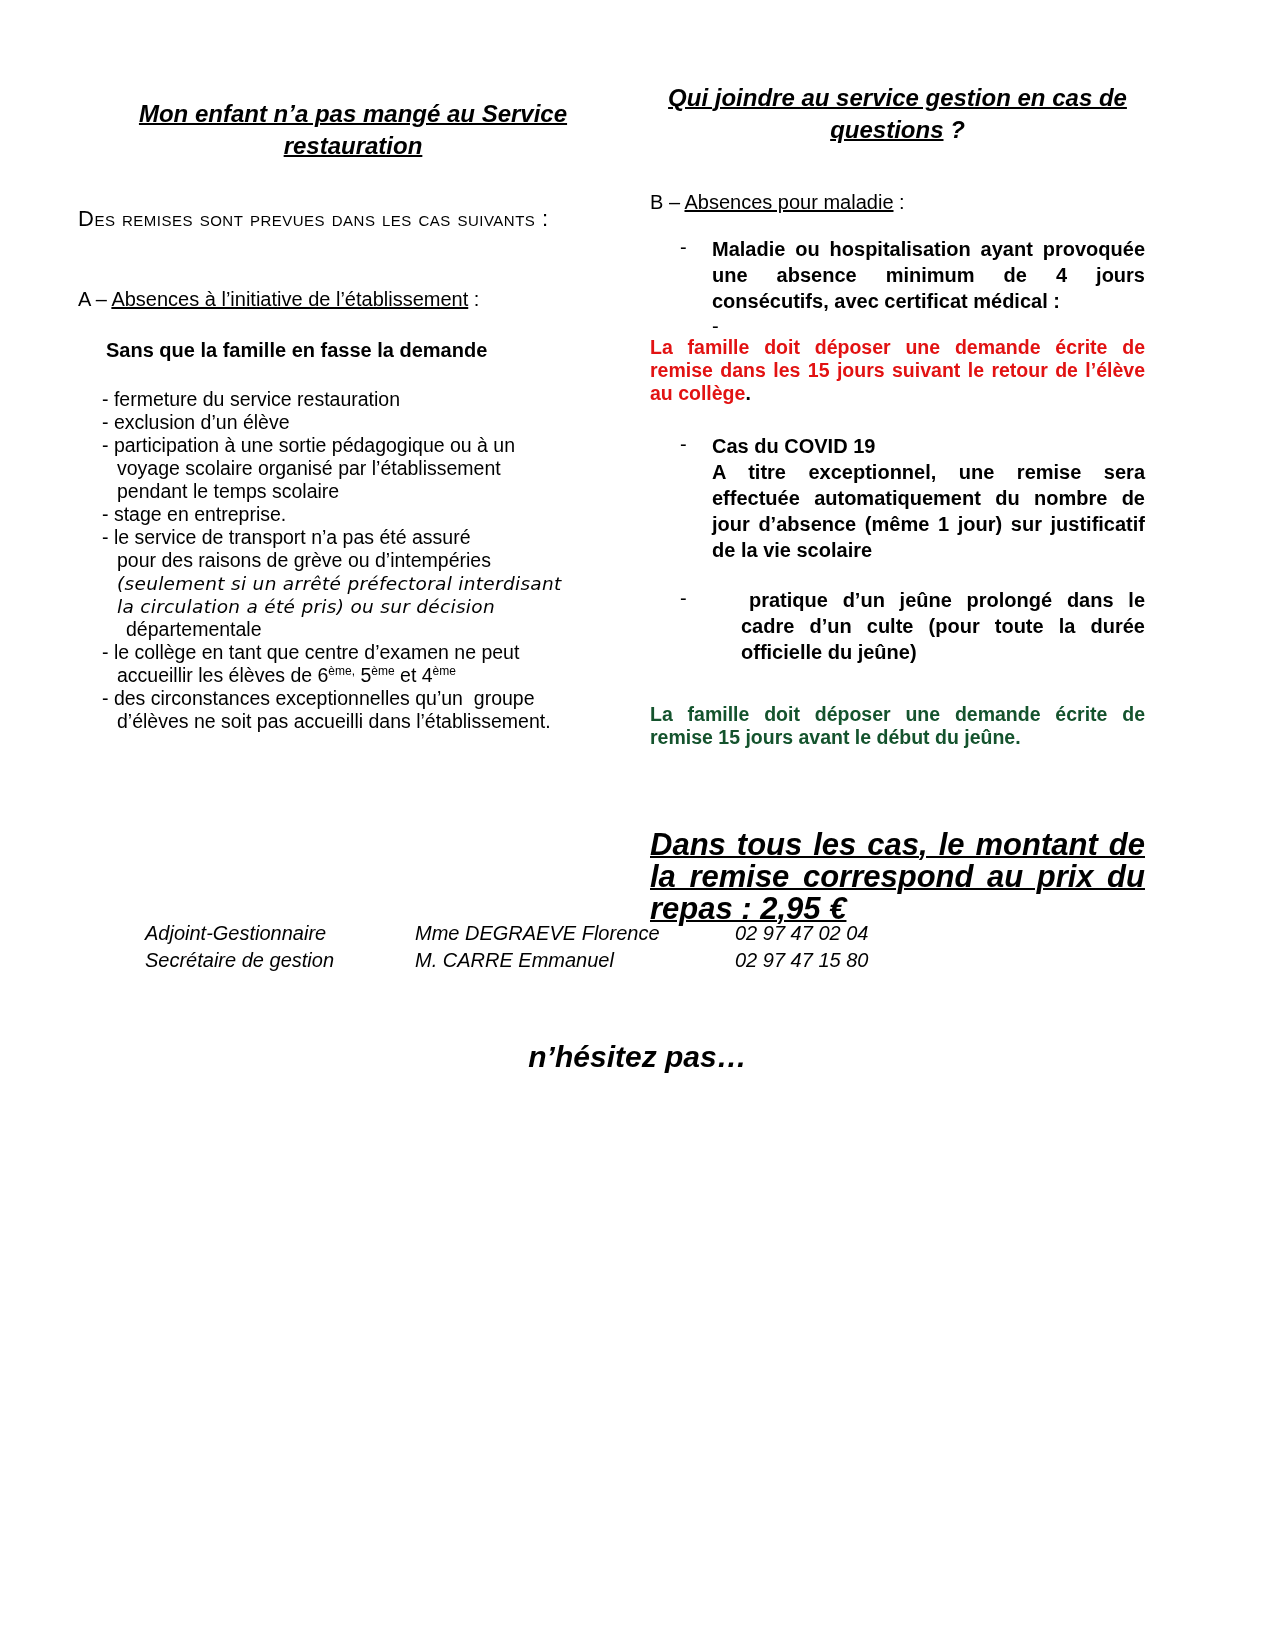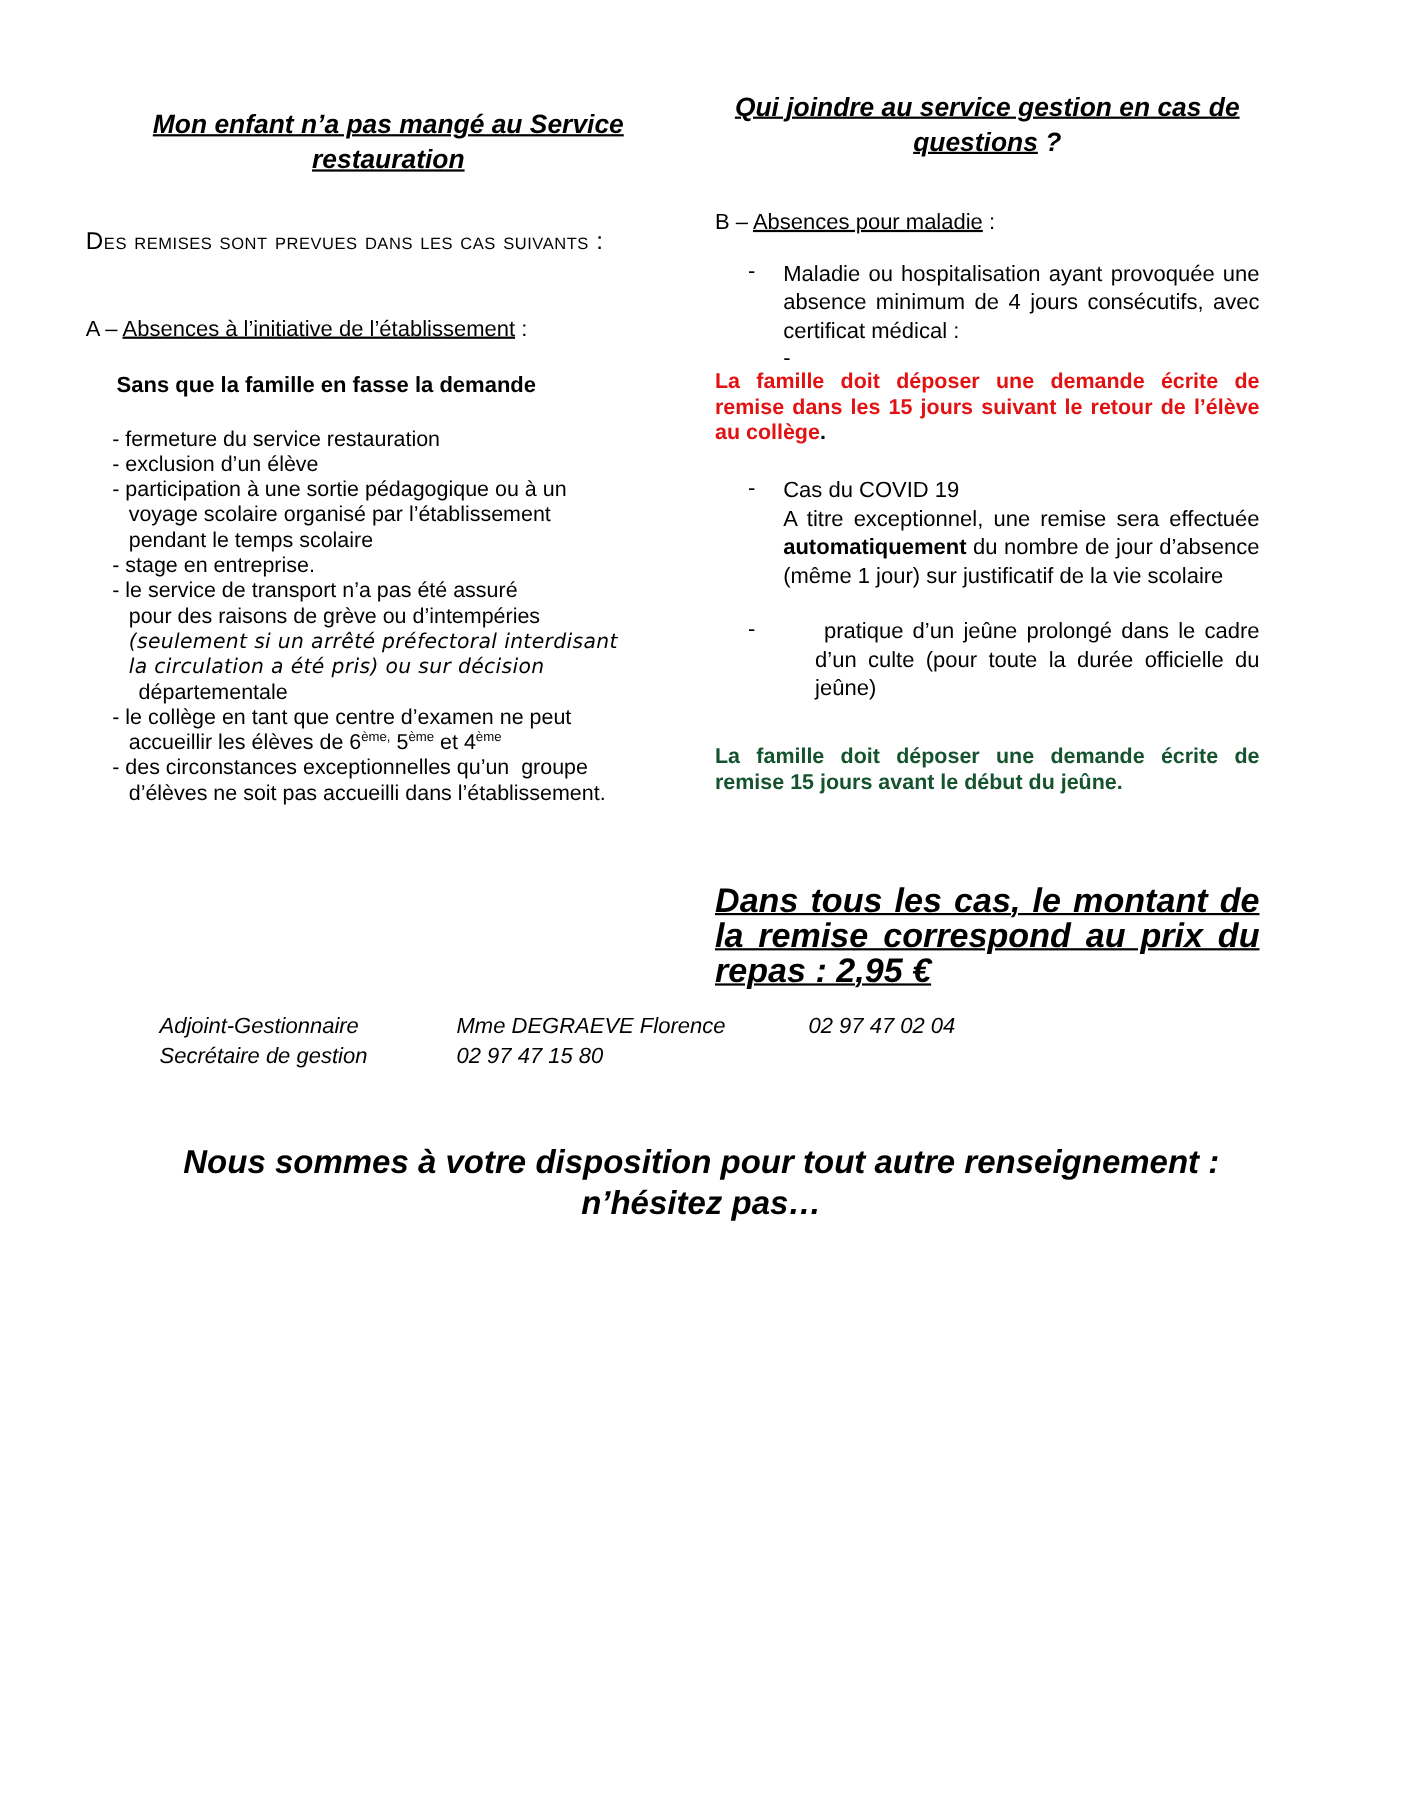--- a/index.html
+++ b/index.html
@@ -47,21 +47,21 @@
   .lline.cont  { padding-left:15px; }
   .lline.cont2 { padding-left:24px; }
   .lline.comic { font-family:"DejaVu Sans", sans-serif; font-size:18.5px; letter-spacing:0.3px;font-style:italic; }
   .lline sup { font-size:12px; line-height:0; }
 
   
   .head-b { margin-top:44px; }
   .head-c { margin-top:30px; }
   .bullet { display:flex; margin-top:22px; }
   .bullet .dash { flex:none; width:32px; margin-left:30px; }
-  .bullet .btext { flex:1; text-align:justify; font-size:20px; line-height:26px; }
+  .bullet .btext { flex:1; text-align:justify; font-size:20px; line-height:26px;font-weight:bold; }
   .bullet, .lone-dash { font-size:20px; }
   .lone-dash { margin-left:62px; margin-top:2px; line-height:20px; }
   .red-para {
     margin-top:0; font-size:19.5px; font-weight:bold;
     line-height:23px; text-align:justify;
   }
   .red-para .blk { font-weight:bold; }
   .covid { margin-top:28px; }
   .covid .btitle { display:block; }
   .jeune { margin-top:24px; }
@@ -185,22 +185,22 @@
   <div class="contacts">
 
       <div class="contact-row">
         <span class="contact-role">Adjoint-Gestionnaire</span>
         <span class="contact-name">Mme DEGRAEVE Florence</span>
         <span class="contact-phone">02 97 47 02 04</span>
       </div>
 
       <div class="contact-row">
         <span class="contact-role">Secrétaire de gestion</span>
+        <span class="contact-name">M. CARRE Emmanuel</span>
         <span class="contact-phone">02 97 47 15 80</span>
       </div>
     </div>
 
   <div class="footer">
-    <div>Nous sommes à votre disposition pour tout autre renseignement :</div>
     <div>n’hésitez pas…</div>
   </div>
 
 </div>
 
 </body></html>

